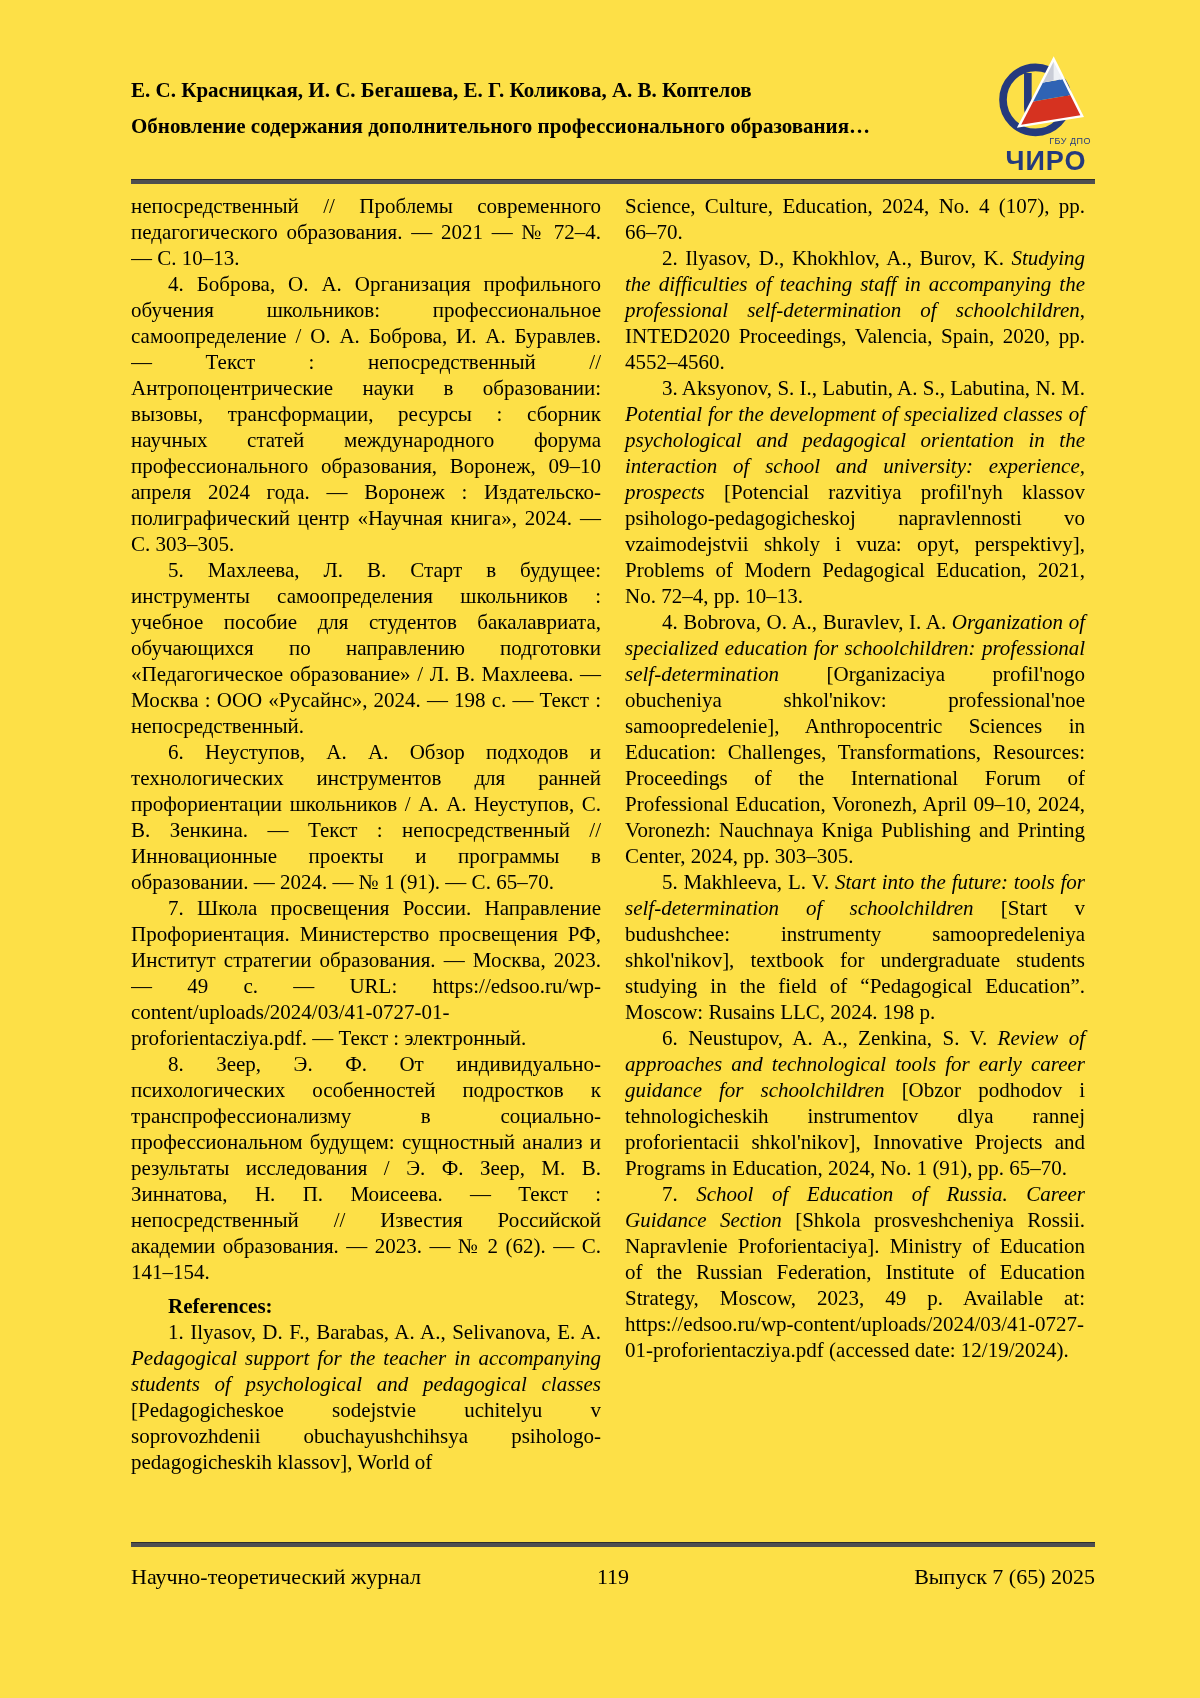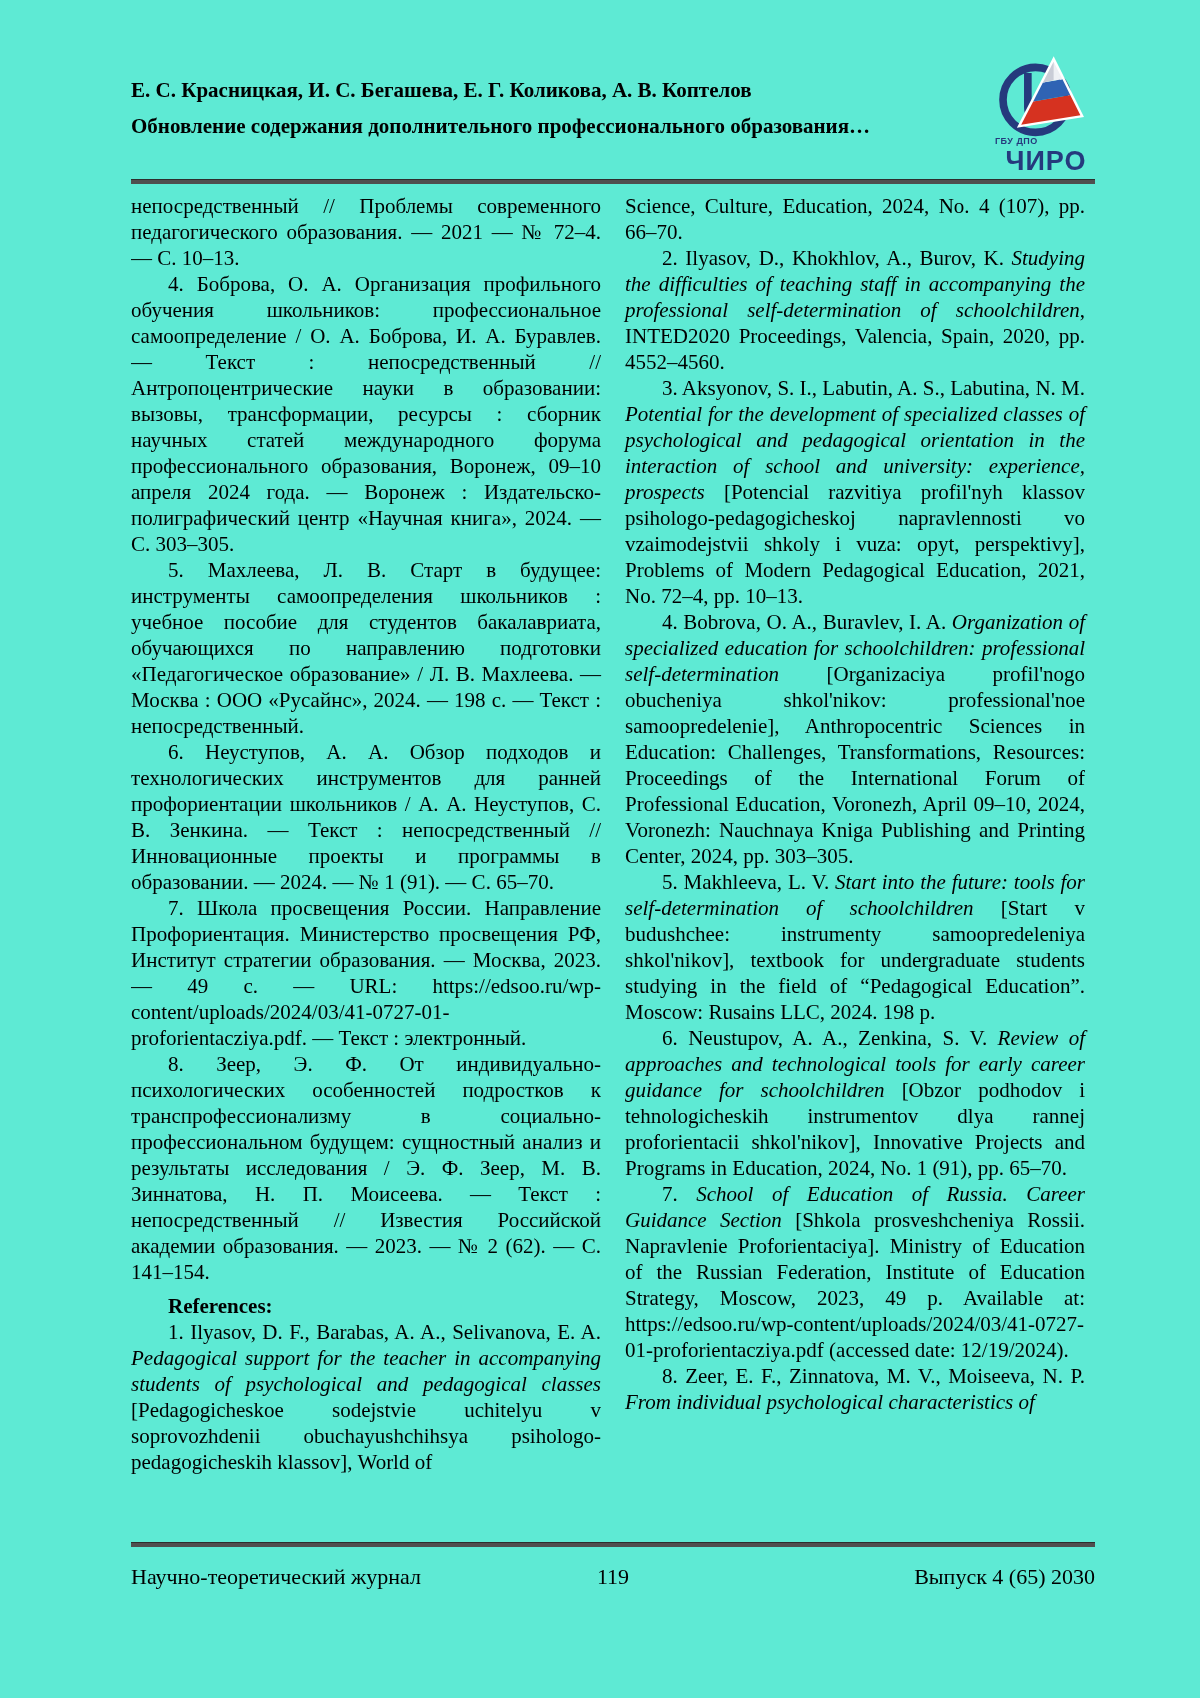--- a/index.html
+++ b/index.html
@@ -6,31 +6,31 @@
     --navy:#253a7d;
     --flag-blue:#2f63b4;
     --flag-red:#d63220;
     --flag-snow:#eef0f4;
     --flag-shade:#c9ccd6;
     --rule:#4f4f4f;
     --text:#000000;
   }
   html,body{margin:0;padding:0;background:#ffffff;}
   .page{
-    position:relative;width:1200px;height:1698px;background:#5eead4;
+    position:relative;width:1200px;height:1698px;background:#fde047;
     color:var(--text);font-family:"Liberation Serif", serif;overflow:hidden;
   }
   
   .hdr-text{position:absolute;left:131px;top:78px;width:840px;
     font-weight:bold;font-size:21px;line-height:24px;}
   .running-title{margin-top:12px;}
   .logo{position:absolute;left:995px;top:54px;width:102px;text-align:center;line-height:1;}
   .logo svg{display:block;margin:0 auto;}
-  .logo-sub{font-family:"Liberation Sans",sans-serif;font-weight:bold;font-size:9px;
-    letter-spacing:.5px;color:var(--navy);text-align:left;padding-right:6px;margin-top:-3px;}
+  .logo-sub{font-family:"Liberation Sans",sans-serif;font-weight:normal;font-size:9px;
+    letter-spacing:.5px;color:var(--navy);text-align:right;padding-right:6px;margin-top:-3px;}
   .logo-title{font-family:"Liberation Sans",sans-serif;font-weight:bold;font-size:27px;
     letter-spacing:1px;color:var(--navy);margin-top:2px;}
   
   .rule{position:absolute;left:131px;width:964px;height:4px;background:var(--rule);}
   .header-rule{top:179px;border-top:1px solid #2e2e2e;}
   .footer-rule{top:1542px;border-top:1px solid #2e2e2e;}
   
   .columns{
     position:absolute;left:131px;top:193px;width:964px;height:1340px;overflow:hidden;
     display:grid;grid-template-columns:470px 460px;column-gap:24px;
@@ -87,25 +87,24 @@
         <p class="ref"><span>1. Ilyasov, D. F., Barabas, A. A., Selivanova, E. A. </span><i>Pedagogical support for the teacher in accompanying students of psychological and pedagogical classes</i><span> [Pedagogicheskoe sodejstvie uchitelyu v soprovozhdenii obuchayushchihsya psihologo-pedagogicheskih klassov], World of</span></p>
       </div>
     <div class="col" id="col-right" lang="en">
         <p class="ref noindent"><span>Science, Culture, Education, 2024, No. 4 (107), pp. 66–70.</span></p>
         <p class="ref"><span>2. Ilyasov, D., Khokhlov, A., Burov, K. </span><i>Studying the difficulties of teaching staff in accompanying the professional self-determination of schoolchildren</i><span>, INTED2020 Proceedings, Valencia, Spain, 2020, pp. 4552–4560.</span></p>
         <p class="ref"><span>3. Aksyonov, S. I., Labutin, A. S., Labutina, N. M. </span><i>Potential for the development of specialized classes of psychological and pedagogical orientation in the interaction of school and university: experience, prospects</i><span> [Potencial razvitiya profil'nyh klassov psihologo-pedagogicheskoj napravlennosti vo vzaimodejstvii shkoly i vuza: opyt, perspektivy], Problems of Modern Pedagogical Education, 2021, No. 72–4, pp. 10–13.</span></p>
         <p class="ref"><span>4. Bobrova, O. A., Buravlev, I. A. </span><i>Organization of specialized education for schoolchildren: professional self-determination</i><span> [Organizaciya profil'nogo obucheniya shkol'nikov: professional'noe samoopredelenie], Anthropocentric Sciences in Education: Challenges, Transformations, Resources: Proceedings of the International Forum of Professional Education, Voronezh, April 09–10, 2024, Voronezh: Nauchnaya Kniga Publishing and Printing Center, 2024, pp. 303–305.</span></p>
         <p class="ref"><span>5. Makhleeva, L. V. </span><i>Start into the future: tools for self-determination of schoolchildren</i><span> [Start v budushchee: instrumenty samoopredeleniya shkol'nikov], textbook for undergraduate students studying in the field of “Pedagogical Education”. Moscow: Rusains LLC, 2024. 198 p.</span></p>
         <p class="ref"><span>6. Neustupov, A. A., Zenkina, S. V. </span><i>Review of approaches and technological tools for early career guidance for schoolchildren</i><span> [Obzor podhodov i tehnologicheskih instrumentov dlya rannej proforientacii shkol'nikov], Innovative Projects and Programs in Education, 2024, No. 1 (91), pp. 65–70.</span></p>
         <p class="ref"><span>7. </span><i>School of Education of Russia. Career Guidance Section</i><span> [Shkola prosveshcheniya Rossii. Napravlenie Proforientaciya]. Ministry of Education of the Russian Federation, Institute of Education Strategy, Moscow, 2023, 49 p. Available at: https://edsoo.ru/wp-content/uploads/2024/03/41-0727-01-proforientacziya.pdf (accessed date: 12/19/2024).</span></p>
-        <p class="ref"><span>8. Zeer, E. F., Zinnatova, M. V., Moiseeva, N. P. </span><i>From individual psychological characteristics of</i></p>
       </div>
   </main>
 
   <div class="rule footer-rule"></div>
 
   <div class="footer">
     <span>Научно-теоретический журнал</span>
     <span class="page-num">119</span>
-    <span class="issue">Выпуск 4 (65) 2030</span>
+    <span class="issue">Выпуск 7 (65) 2025</span>
   </div>
 
 </div>
 
 </body></html>

